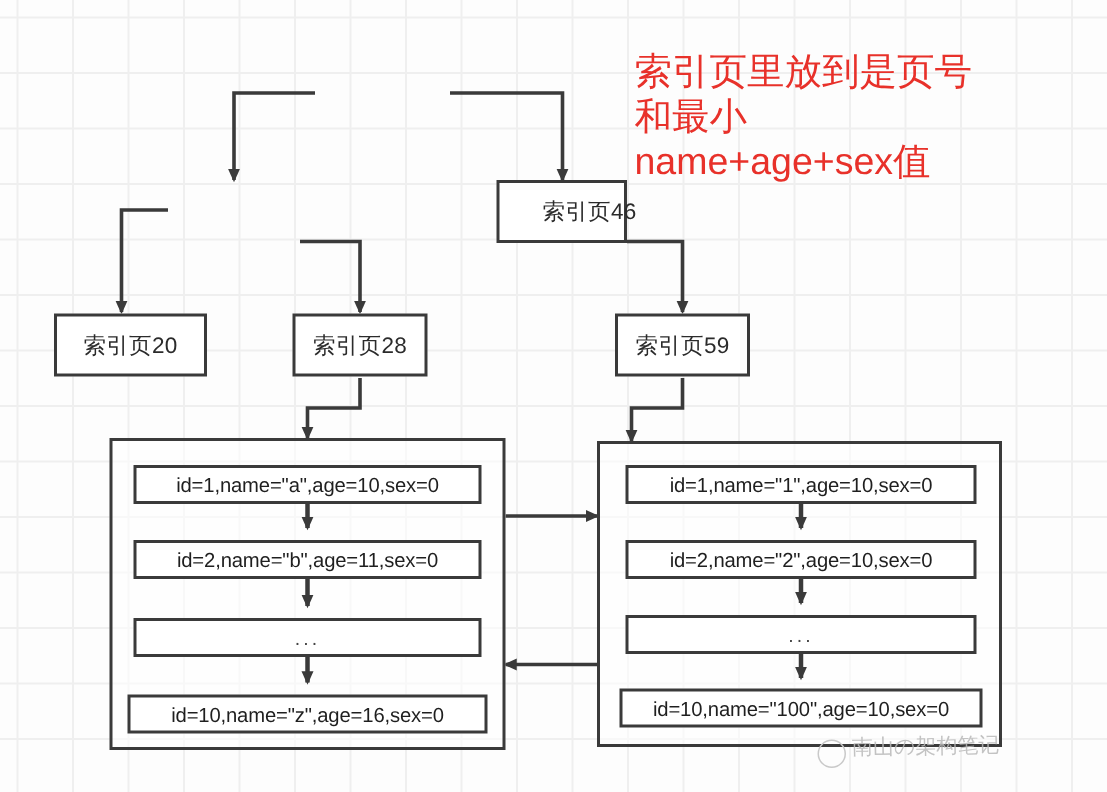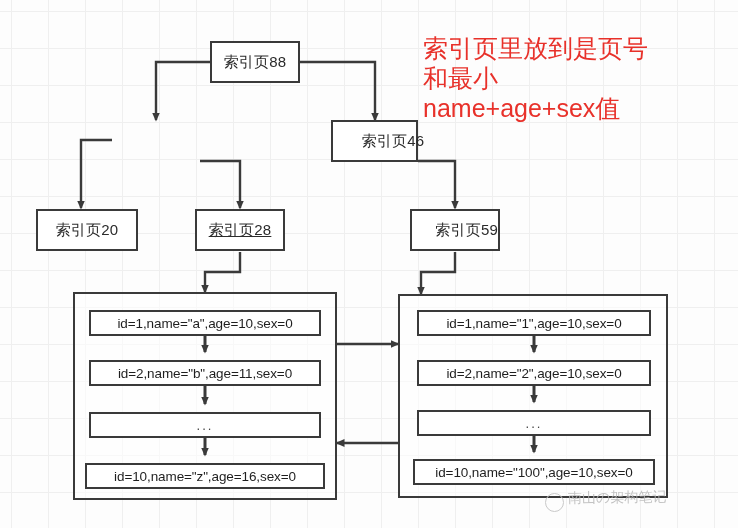--- a/index.html
+++ b/index.html
@@ -104,38 +104,35 @@
       <path d="M240,252 L240,272 L205,272 L205,292" marker-end="url(#arw)"></path>
 
       <path d="M455,252 L455,272 L421,272 L421,294" marker-end="url(#arw)"></path>
 
       <path d="M337,344 L398,344" marker-end="url(#arw)"></path>
 
       <path d="M398,443 L337,443" marker-end="url(#arw)"></path>
     </g>
   </svg>
 
-  <div class="node idx" style="left:210px;top:41px;width:90px;">
-    <span>索引页88</span>
-  </div>
 
 
   <div class="node idx" style="left:331px;top:120px;width:87px;padding-left:37px;">
     <span>索引页46</span>
   </div>
 
   <div class="node idx" style="left:36px;top:209px;width:102px;">
     <span>索引页20</span>
   </div>
 
-  <div class="node idx" style="left:195px;top:209px;width:90px;text-decoration:underline;">
+  <div class="node idx" style="left:195px;top:209px;width:90px;">
     <span>索引页28</span>
   </div>
 
-  <div class="node idx" style="left:410px;top:209px;width:90px;justify-content:flex-end;">
+  <div class="node idx" style="left:410px;top:209px;width:90px;">
     <span>索引页59</span>
   </div>
 
   <div class="page-box" style="left:73px;top:292px;width:264px;height:208px;">
   </div>
   <div class="row" style="left:89px;top:310px;width:232px;height:26px;">
     <span>id=1,name="a",age=10,sex=0</span>
   </div>
   <div class="row" style="left:89px;top:360px;width:232px;height:26px;">
     <span>id=2,name="b",age=11,sex=0</span>

